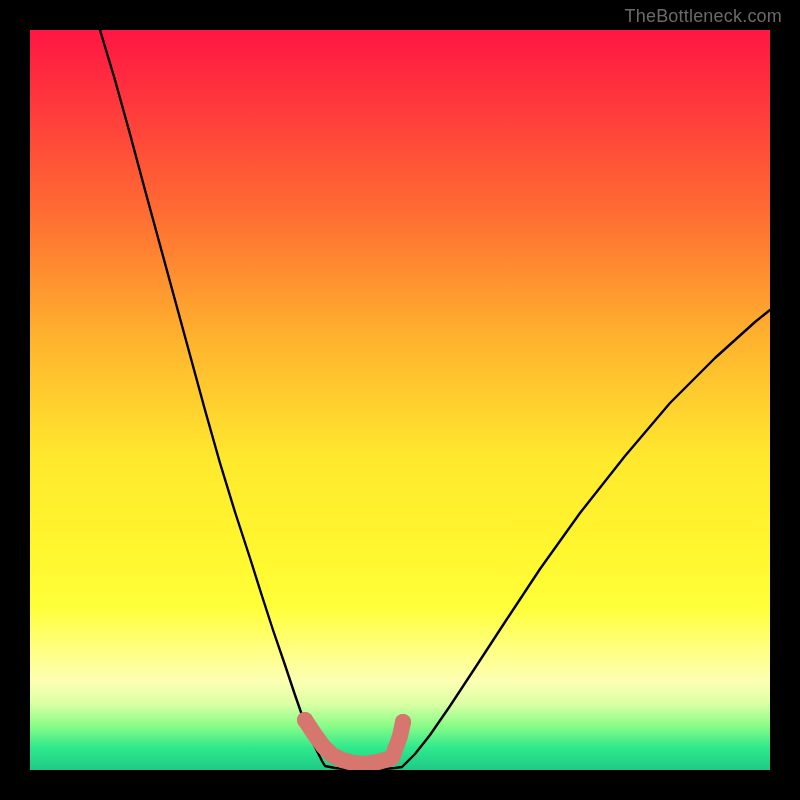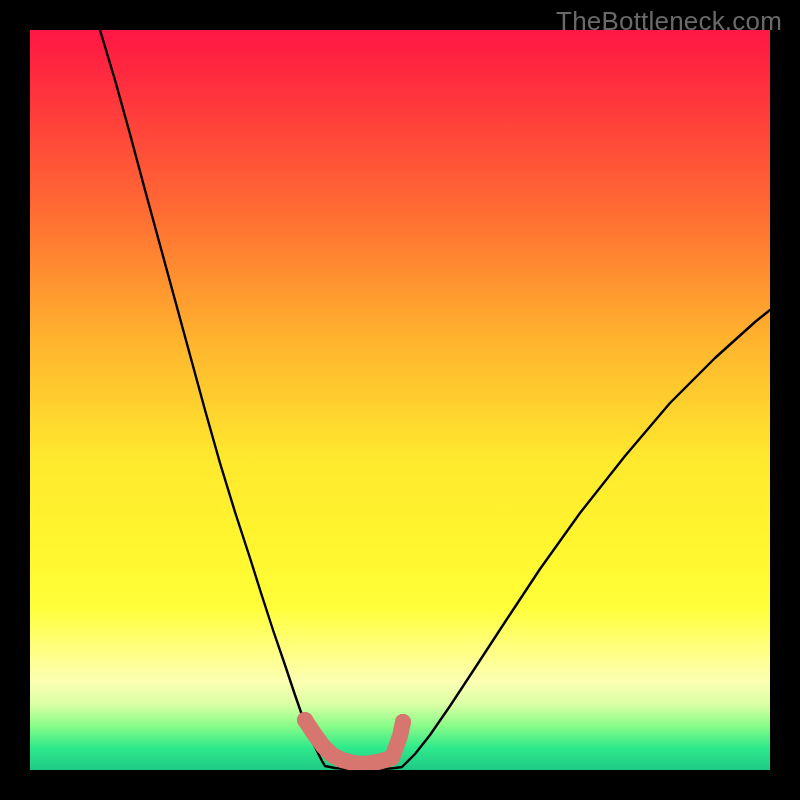--- a/index.html
+++ b/index.html
@@ -35,21 +35,21 @@
     );
   }
   .plot {
     position: absolute;
     inset: 0;
   }
   .watermark {
     position: absolute;
     top: 6px;
     right: 18px;
-    font-size: 26px;
+    font-size: 18px;
     font-weight: 400;
     color: #6a6a6a;
     letter-spacing: 0.2px;
   }
 </style>
 </head>
 <body>
 
 <div class="frame">
   <svg class="plot" viewBox="0 0 740 740" preserveAspectRatio="none">

